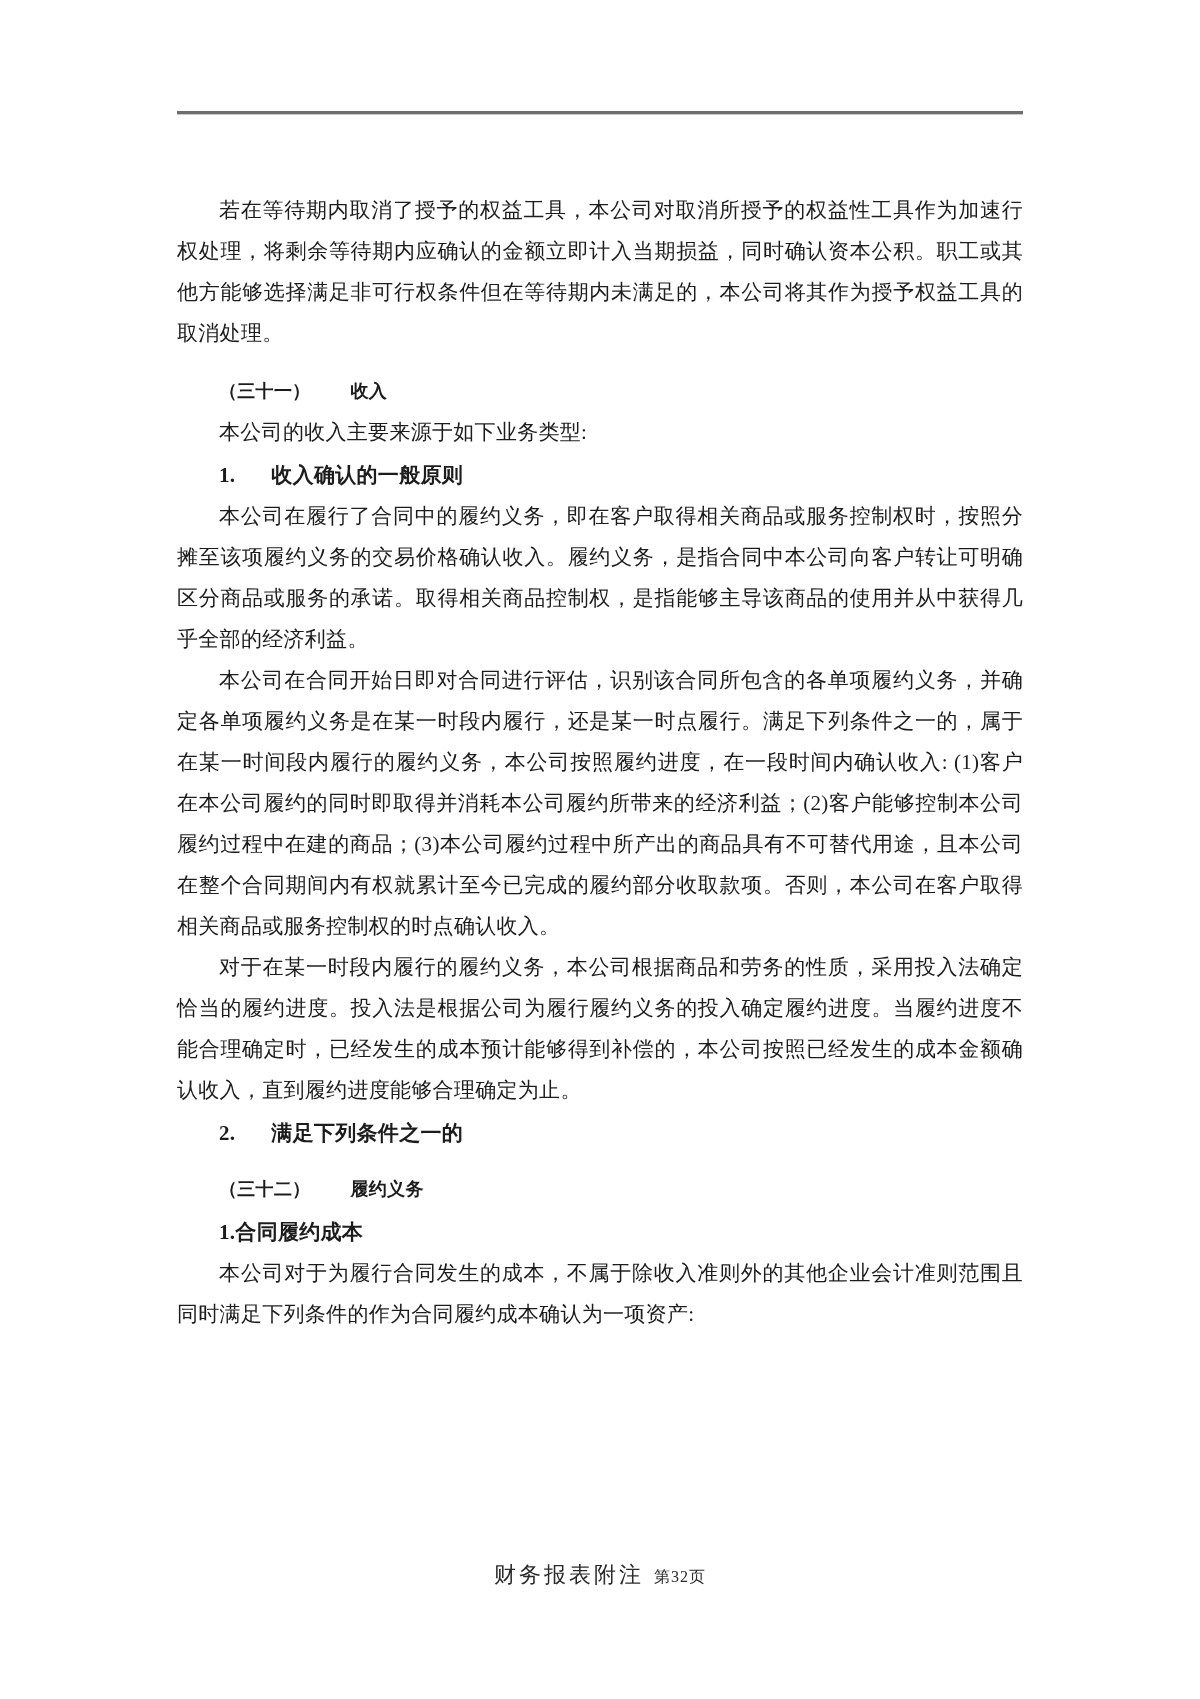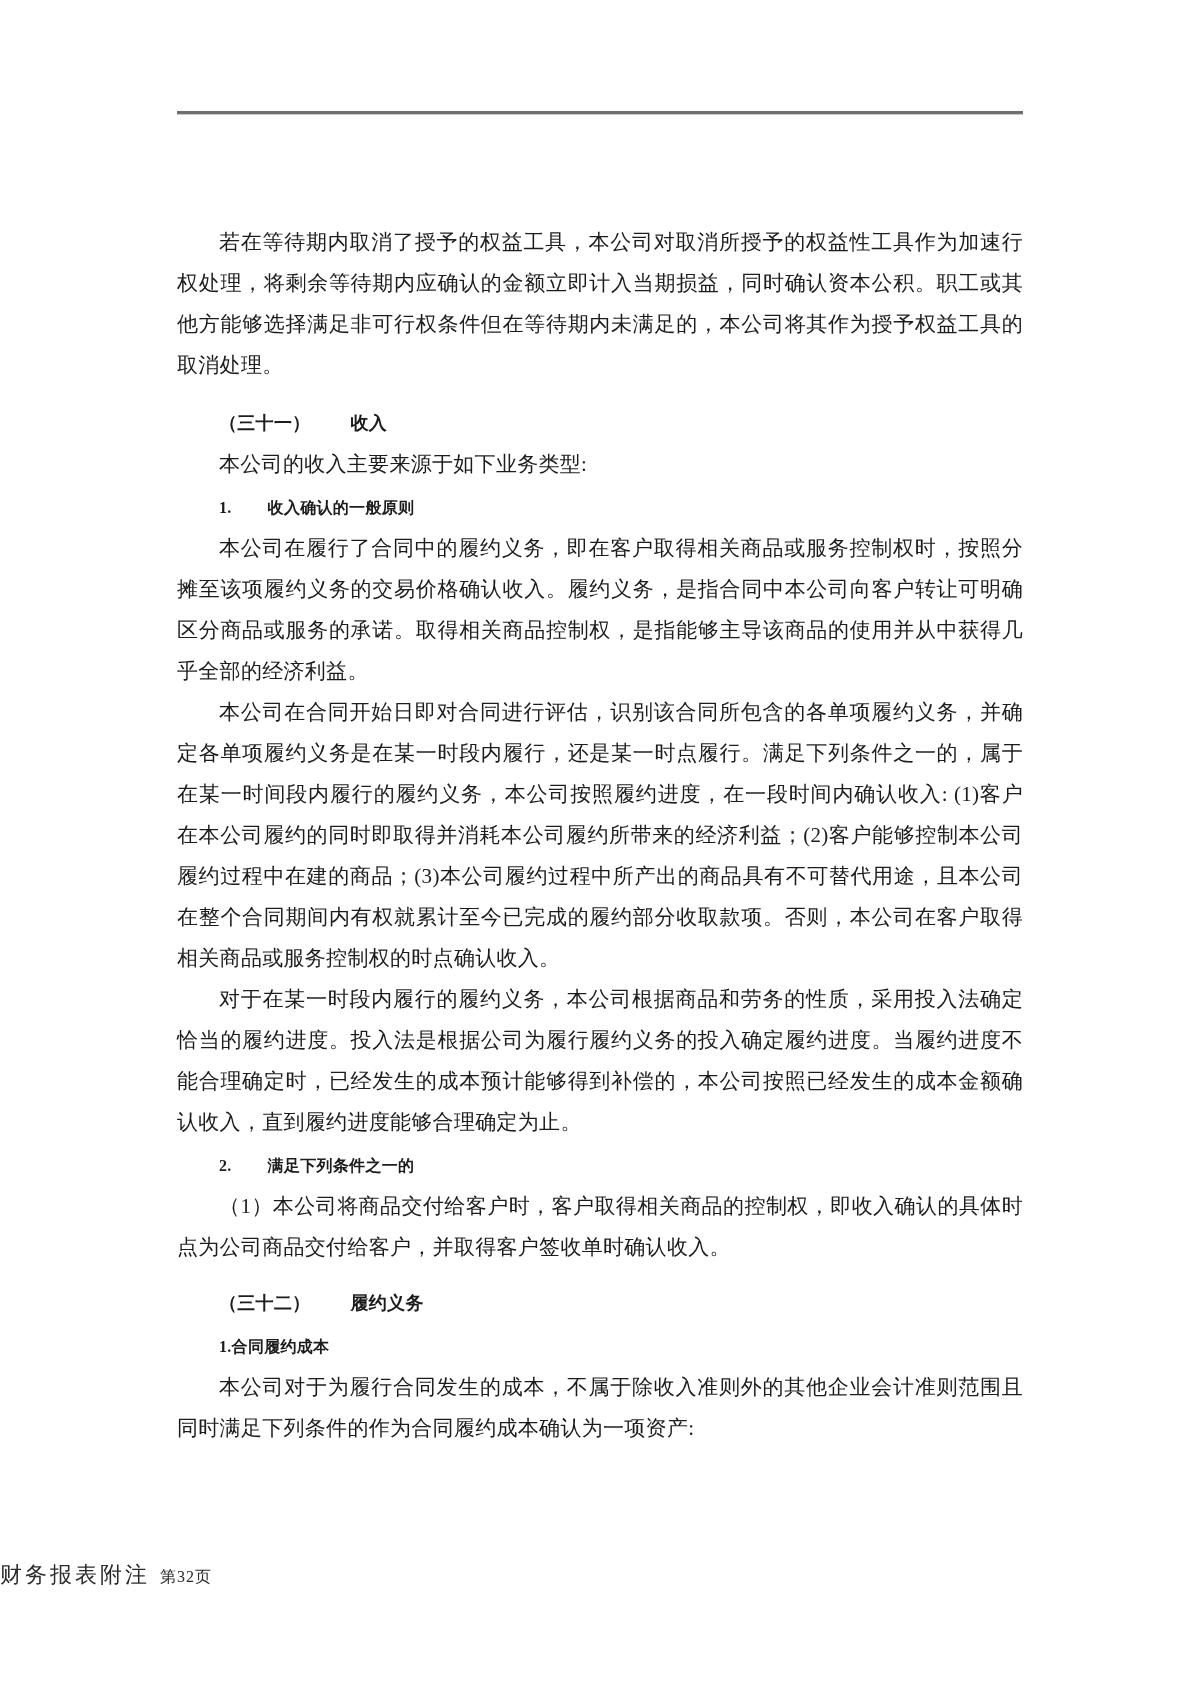--- a/index.html
+++ b/index.html
@@ -22,51 +22,51 @@
   }
 
   .content {
     position: absolute;
     left: 177px; top: 190px;
     width: 846px;
     font-size: 21px;
     line-height: 41px;
     text-align: justify;
     letter-spacing: 0.3px;
-    margin-top: 32px;
   }
 
   .para { margin: 0; text-indent: 2em; }
 
   .sec {
     margin: 17px 0 0 0;
     padding-left: 42px;
     font-size: 18px;
     font-weight: bold;
     line-height: 41px;
     text-indent: 0;
   }
   .sec-title { margin-left: 40px; }
 
   .sub {
     margin: 2px 0 0 0;
     padding-left: 42px;
-    font-size: 16px;
+    font-size: 21px;
     font-weight: bold;
     line-height: 41px;
     text-indent: 0;
   }
   .sub-title { margin-left: 36px; }
 
   .sec-gap2 { margin-top: 15px; }
 
   .footer {
     position: absolute;
     left: 0; top: 1560px;
     width: 1200px;
+    text-align: center;
     color: #2a2a2a;
   }
   .footer-title { font-size: 22px; letter-spacing: 3px; }
   .footer-page  { font-size: 16px; margin-left: 10px; letter-spacing: 1px; }
 </style>
 </head>
 <body>
 
 <div class="page">
 
@@ -83,21 +83,20 @@
     <h3 class="sub"><span class="sub-num">1.</span><span class="sub-title">收入确认的一般原则</span></h3>
 
     <p class="para">本公司在履行了合同中的履约义务，即在客户取得相关商品或服务控制权时，按照分摊至该项履约义务的交易价格确认收入。履约义务，是指合同中本公司向客户转让可明确区分商品或服务的承诺。取得相关商品控制权，是指能够主导该商品的使用并从中获得几乎全部的经济利益。</p>
 
     <p class="para">本公司在合同开始日即对合同进行评估，识别该合同所包含的各单项履约义务，并确定各单项履约义务是在某一时段内履行，还是某一时点履行。满足下列条件之一的，属于在某一时间段内履行的履约义务，本公司按照履约进度，在一段时间内确认收入: (1)客户在本公司履约的同时即取得并消耗本公司履约所带来的经济利益；(2)客户能够控制本公司履约过程中在建的商品；(3)本公司履约过程中所产出的商品具有不可替代用途，且本公司在整个合同期间内有权就累计至今已完成的履约部分收取款项。否则，本公司在客户取得相关商品或服务控制权的时点确认收入。</p>
 
     <p class="para">对于在某一时段内履行的履约义务，本公司根据商品和劳务的性质，采用投入法确定恰当的履约进度。投入法是根据公司为履行履约义务的投入确定履约进度。当履约进度不能合理确定时，已经发生的成本预计能够得到补偿的，本公司按照已经发生的成本金额确认收入，直到履约进度能够合理确定为止。</p>
 
     <h3 class="sub"><span class="sub-num">2.</span><span class="sub-title">满足下列条件之一的</span></h3>
 
-    <p class="para">（1）本公司将商品交付给客户时，客户取得相关商品的控制权，即收入确认的具体时点为公司商品交付给客户，并取得客户签收单时确认收入。</p>
 
 
     <h2 class="sec sec-gap2"><span class="sec-num">（三十二）</span><span class="sec-title">履约义务</span></h2>
 
     <h3 class="sub">1.合同履约成本</h3>
 
     <p class="para">本公司对于为履行合同发生的成本，不属于除收入准则外的其他企业会计准则范围且同时满足下列条件的作为合同履约成本确认为一项资产:</p>
 
 
   </div>

